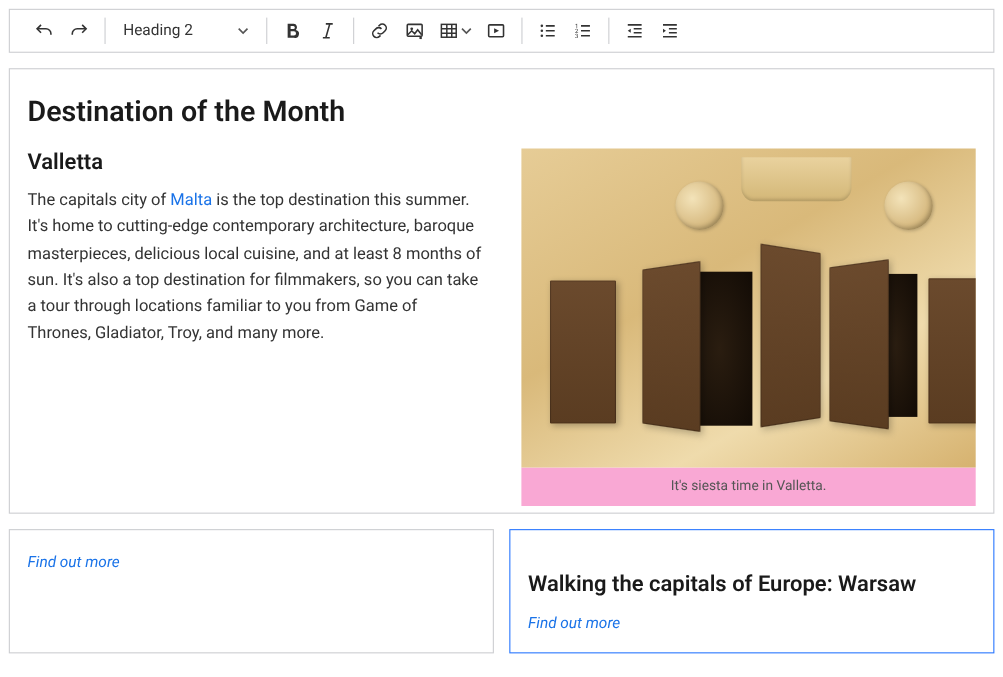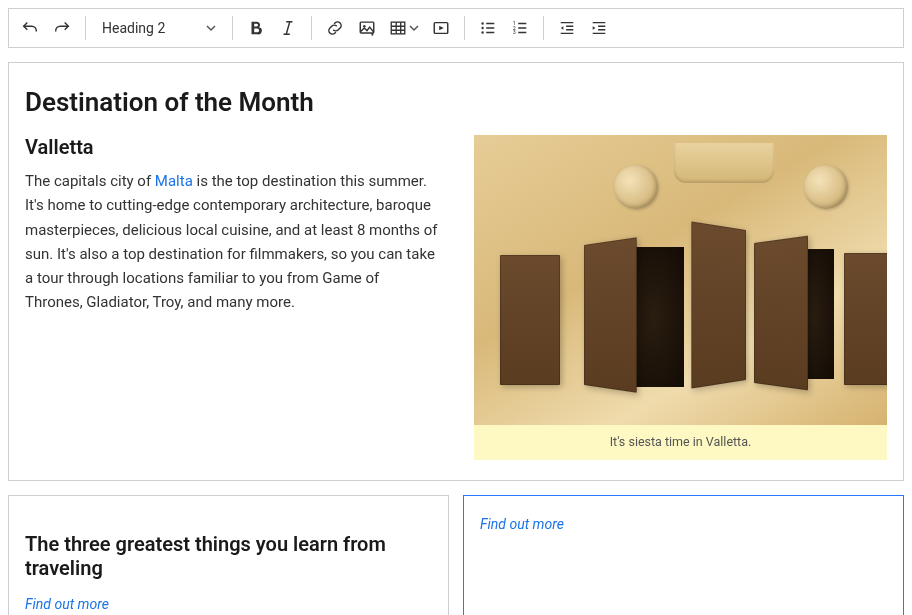--- a/index.html
+++ b/index.html
@@ -5,21 +5,21 @@
   * { box-sizing: border-box; }
   body {
     margin: 0;
     padding: 8px;
     font-family: -apple-system, BlinkMacSystemFont, "Segoe UI", Roboto, Helvetica, Arial, sans-serif;
     background: #fff;
     color: #333;
   }
   .toolbar {
     border: 1px solid #ccced1;
-    padding: 4px 6px;
+    padding: 4px 16px;
     display: flex;
     align-items: center;
     gap: 2px;
     height: 40px;
   }
   .tb-btn {
     width: 30px;
     height: 30px;
     display: flex;
     align-items: center;
@@ -45,21 +45,21 @@
     font-size: 14px;
     color: #333;
   }
   .headings-select .chev { font-size: 10px; color: #666; }
   .tb-icon { width: 18px; height: 18px; display: block; }
   .tb-icon-sm { width: 10px; height: 10px; display: block; color:#555;}
 
   .main-card {
     border: 1px solid #ccced1;
     margin-top: 14px;
-    padding: 16px 16px 20px 16px;
+    padding: 16px 16px 6px 16px;
   }
   h2.dest-title {
     font-size: 26px;
     font-weight: 600;
     margin: 8px 0 18px 0;
     color: #1a1a1a;
   }
   .cols {
     display: flex;
     gap: 36px;
@@ -124,21 +124,21 @@
   .m2 { left: 330px; top: 30px; }
   .top-relief {
     position:absolute;
     left:200px; top:8px; width:100px; height:40px;
     background: linear-gradient(180deg, #e9d29e 0%, #d3b777 100%);
     border-bottom-left-radius:12px;
     border-bottom-right-radius:12px;
     box-shadow: inset 0 -2px 3px rgba(0,0,0,.15);
   }
   .caption {
-    background: #fef9c3;
+    background: #f9a8d4;
     font-size: 12.5px;
     color: #555;
     text-align: center;
     padding: 9px 6px 11px 6px;
   }
 
   .related {
     display: flex;
     gap: 14px;
     margin-top: 14px;
@@ -290,19 +290,19 @@
           <div class="shutter sh5"></div>
         </div>
         <figcaption class="caption">It's siesta time in Valletta.</figcaption>
       </figure>
     </div>
   </div>
 </div>
 
 <div class="related">
   <div class="rel-card">
-    <h3>The three greatest things you learn from traveling</h3>
     <a class="rel-link" href="#">Find out more</a>
   </div>
   <div class="rel-card selected">
+    <h3>Walking the capitals of Europe: Warsaw</h3>
     <a class="rel-link" href="#">Find out more</a>
   </div>
 </div>
 
 </body></html>

